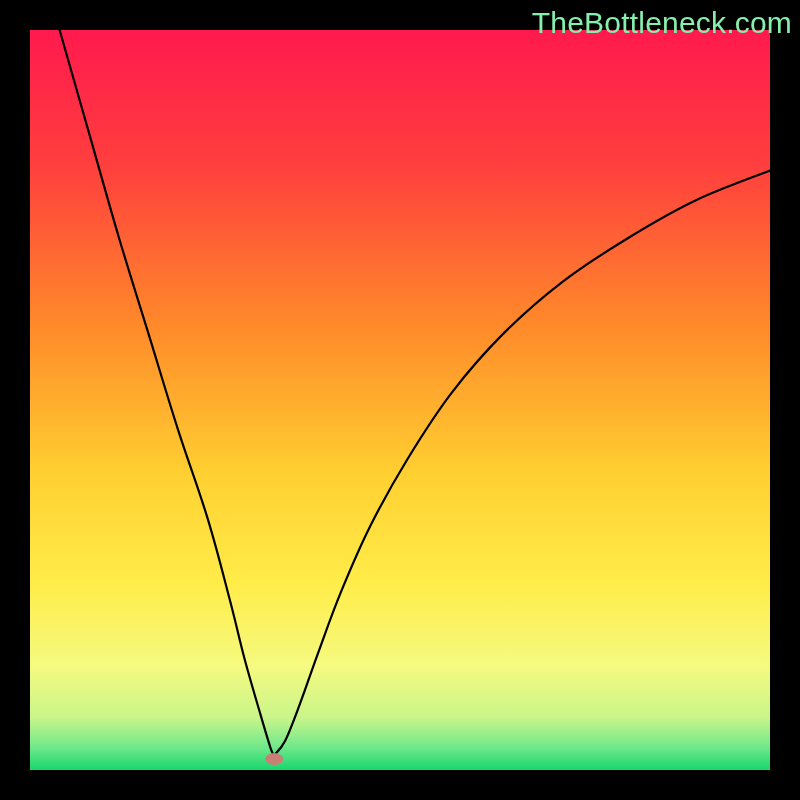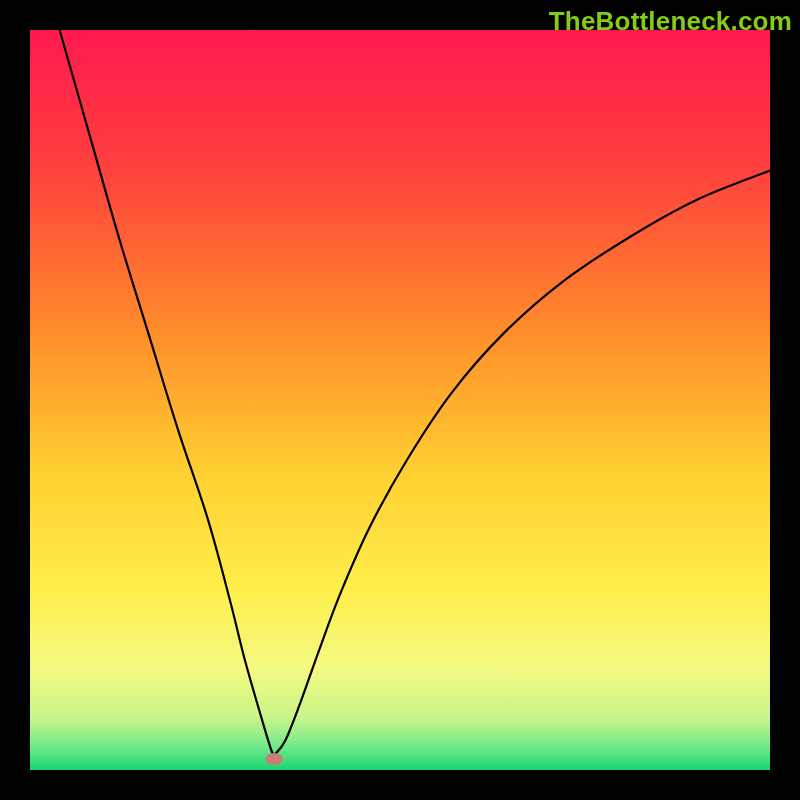--- a/index.html
+++ b/index.html
@@ -8,23 +8,23 @@
     width: 800px;
     height: 800px;
     background: #000;
     position: relative;
     font-family: Arial, Helvetica, sans-serif;
   }
   .watermark {
     position: absolute;
     top: 6px;
     right: 8px;
-    color: #84cc16;
-    font-size: 26px;
-    font-weight: 700;
+    color: #86efac;
+    font-size: 30px;
+    font-weight: 400;
     letter-spacing: 0.2px;
     z-index: 10;
   }
   .plot-frame {
     position: absolute;
     left: 30px;
     top: 30px;
     width: 740px;
     height: 740px;
     background: #000;

